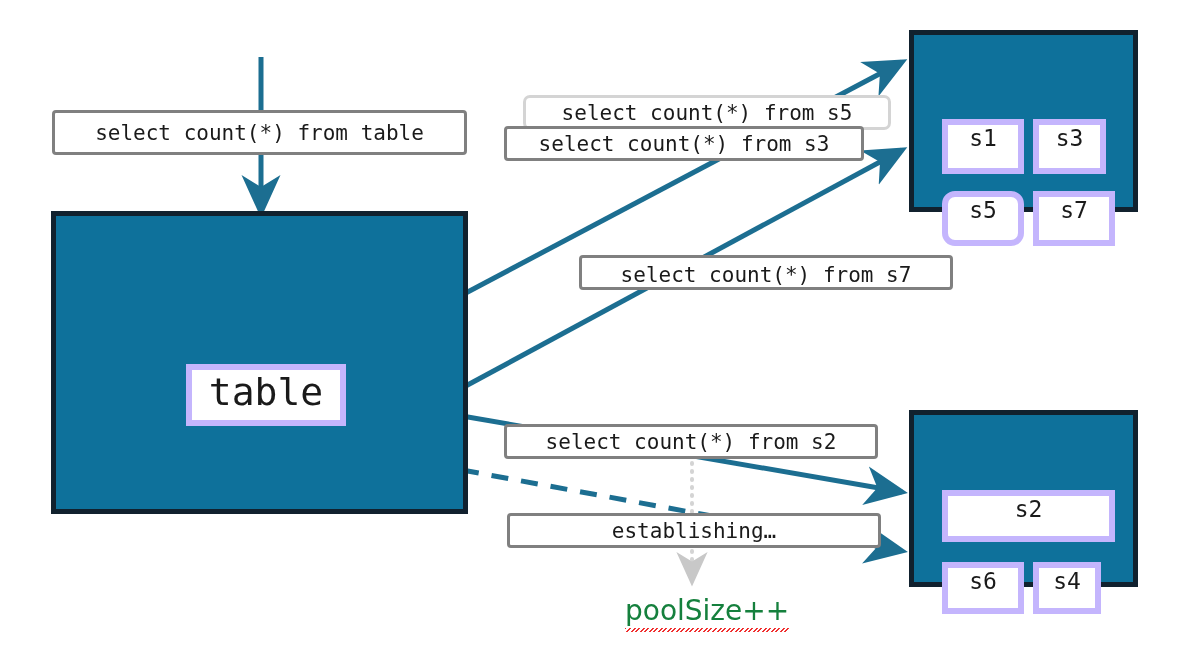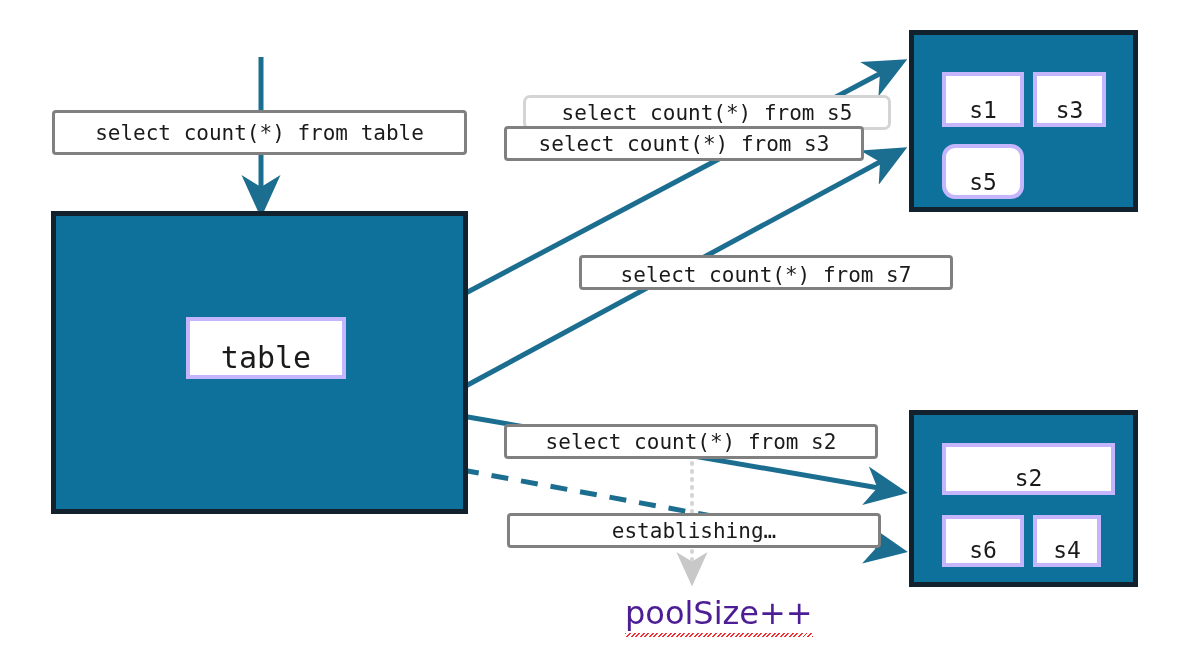--- a/index.html
+++ b/index.html
@@ -32,30 +32,31 @@
     position: absolute;
     background: #0e719b;
     border: 5px solid #11212e;
     box-sizing: border-box;
   }
 
   
   .node {
     position: absolute;
     background: #ffffff;
-    border: 4px solid #c4b5fd;
+    border: 6px solid #c4b5fd;
     box-sizing: border-box;
     display: flex;
-    align-items: flex-end;
+    align-items: flex-start;
     justify-content: center;
     color: #1a1a1a;
     font-family: "DejaVu Sans Mono", "Liberation Mono", monospace;
+    margin-top: 47px;
   }
   .node.big {
-    font-size: 30px;
+    font-size: 38px;
   }
   .node.small {
     font-size: 23px;
   }
 
   
   .label {
     position: absolute;
     background: #ffffff;
     border: 3px solid #808080;
@@ -70,23 +71,23 @@
     letter-spacing: 0px;
     white-space: nowrap;
   }
   .label.faint {
     border-color: #d4d4d4;
   }
 
   
   .ghost-text {
     position: absolute;
-    color: #4c1d95;
+    color: #15803d;
     font-family: "DejaVu Sans", "Liberation Sans", sans-serif;
-    font-size: 32px;
+    font-size: 28px;
     white-space: nowrap;
     text-align: center;
   }
   .ghost-text .squiggle {
     position: relative;
     display: inline-block;
   }
   .ghost-text .squiggle::after {
     content: "";
     position: absolute;
@@ -141,20 +142,23 @@
   <div class="pool-box" style="left:909px; top:30px; width:229px; height:182px;">
     <div class="node small" style="position:absolute; left:28px; top:37px; width:82px; height:55px;">
       <span>s1</span>
     </div>
     <div class="node small" style="position:absolute; left:119px; top:37px; width:73px; height:55px;">
       <span>s3</span>
     </div>
     <div class="node small" style="position:absolute; left:28px; top:109px; width:82px; height:55px;border-radius:13px;">
       <span>s5</span>
     </div>
+    <div class="node small" style="position:absolute; left:119px; top:109px; width:82px; height:55px;">
+      <span>s7</span>
+    </div>
   </div>
 
   <div class="pool-box" style="left:909px; top:410px; width:229px; height:177px;padding-left:8px;">
     <div class="node small" style="position:absolute; left:28px; top:28px; width:173px; height:52px;">
       <span>s2</span>
     </div>
     <div class="node small" style="position:absolute; left:28px; top:100px; width:82px; height:52px;">
       <span>s6</span>
     </div>
     <div class="node small" style="position:absolute; left:119px; top:100px; width:68px; height:52px;">

